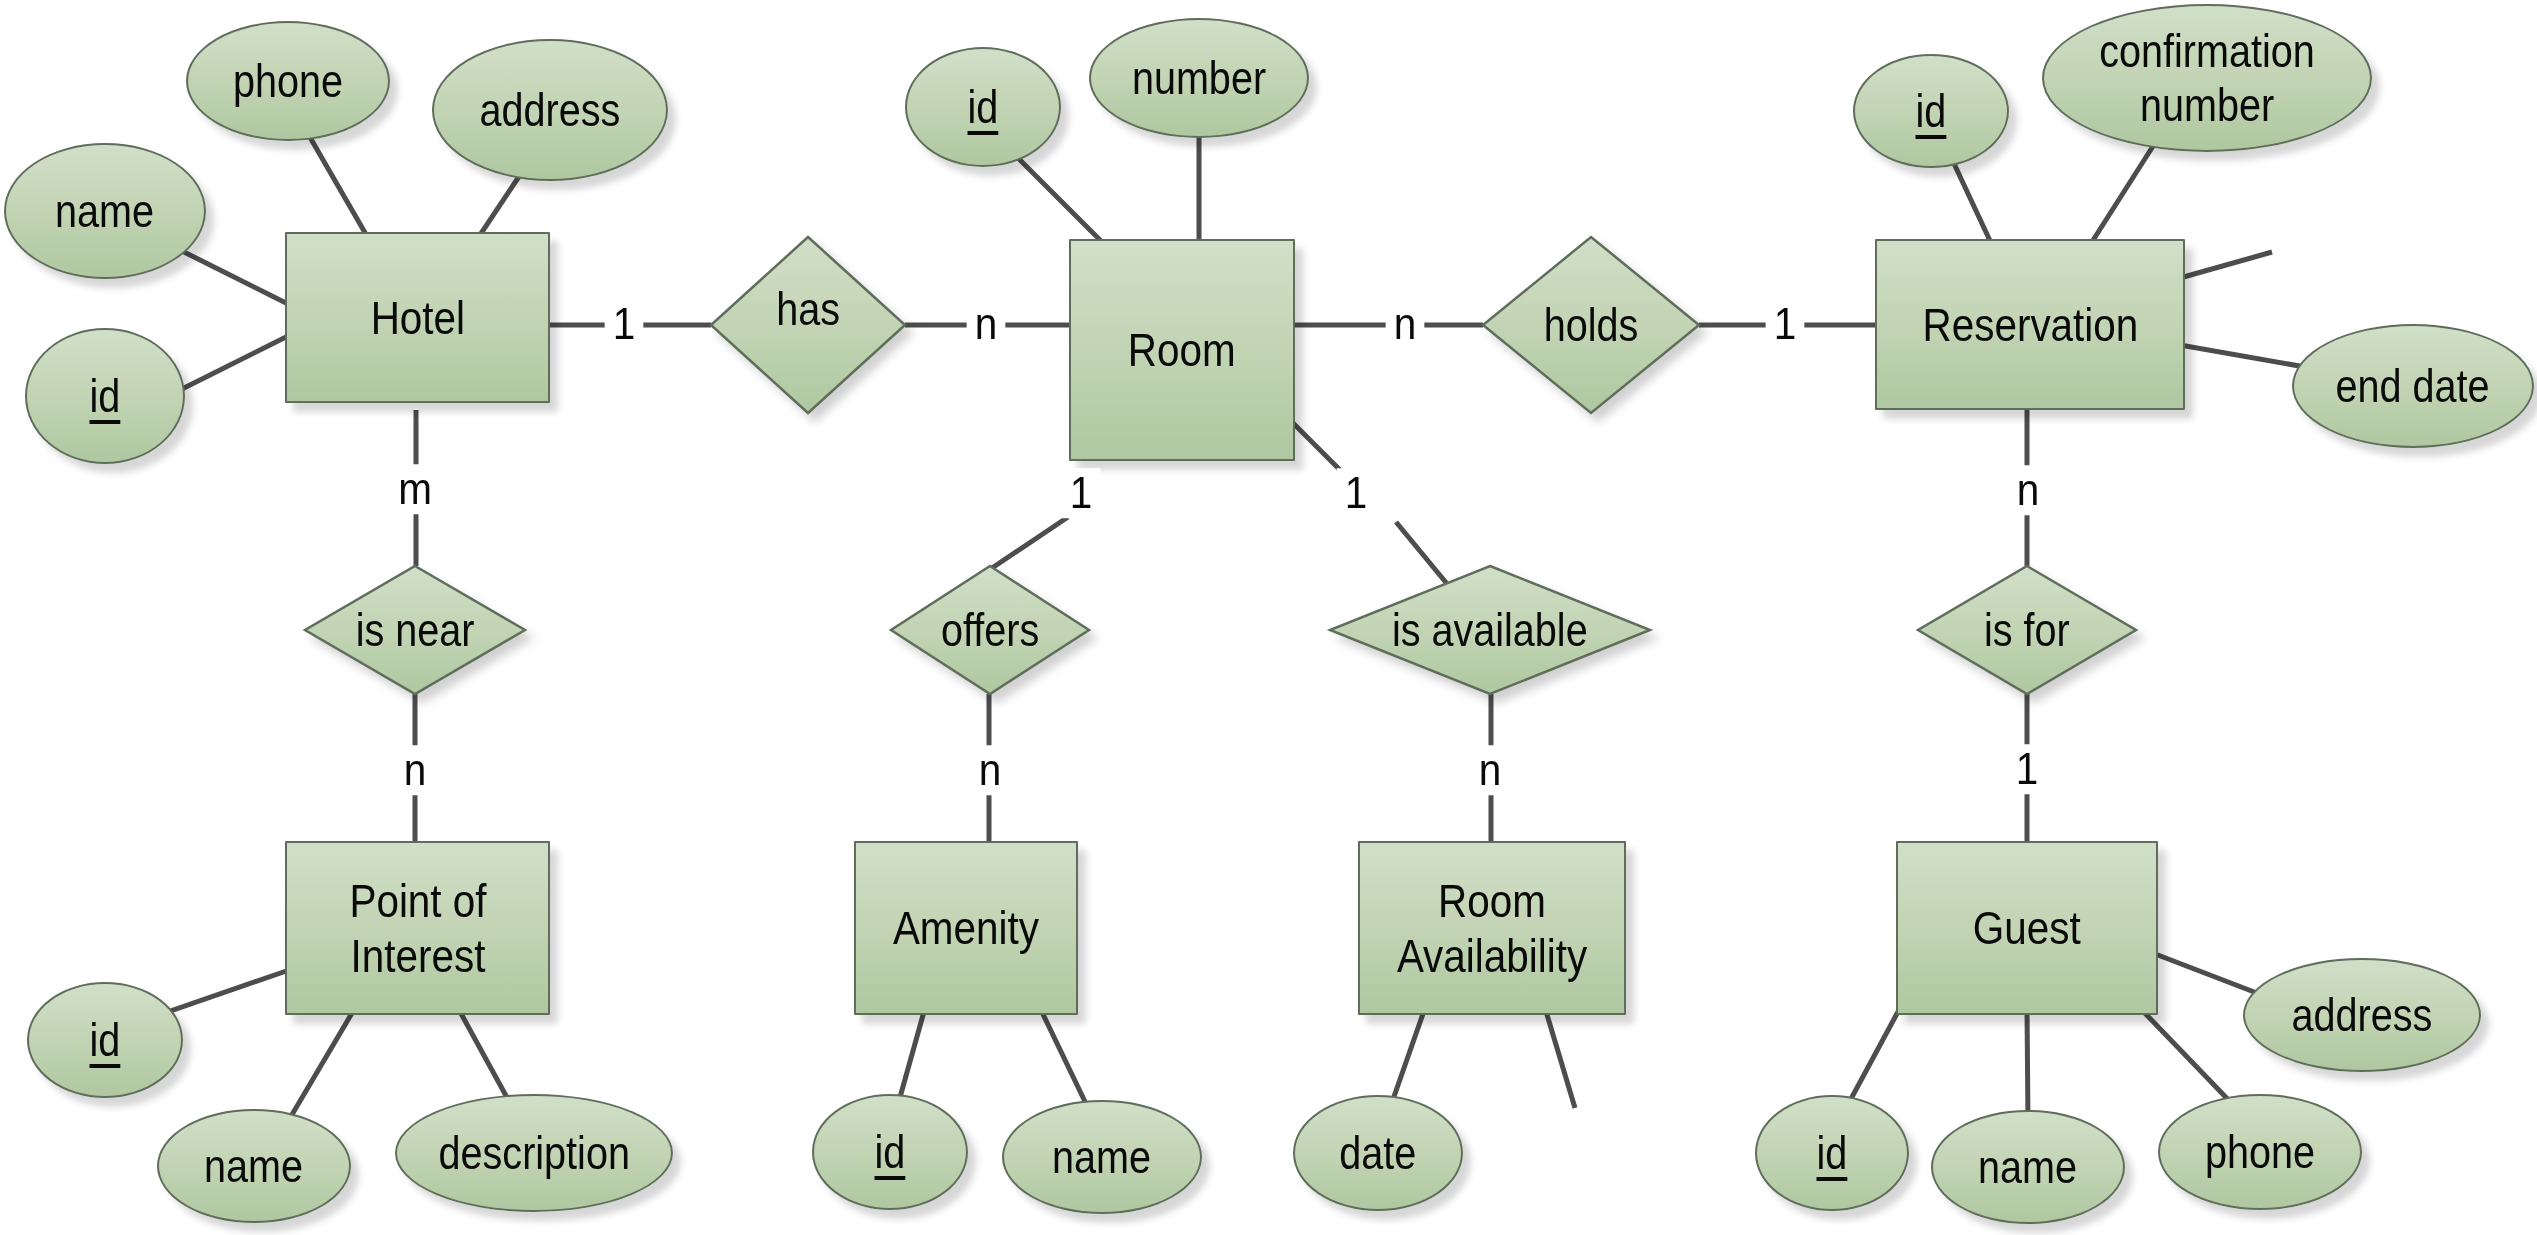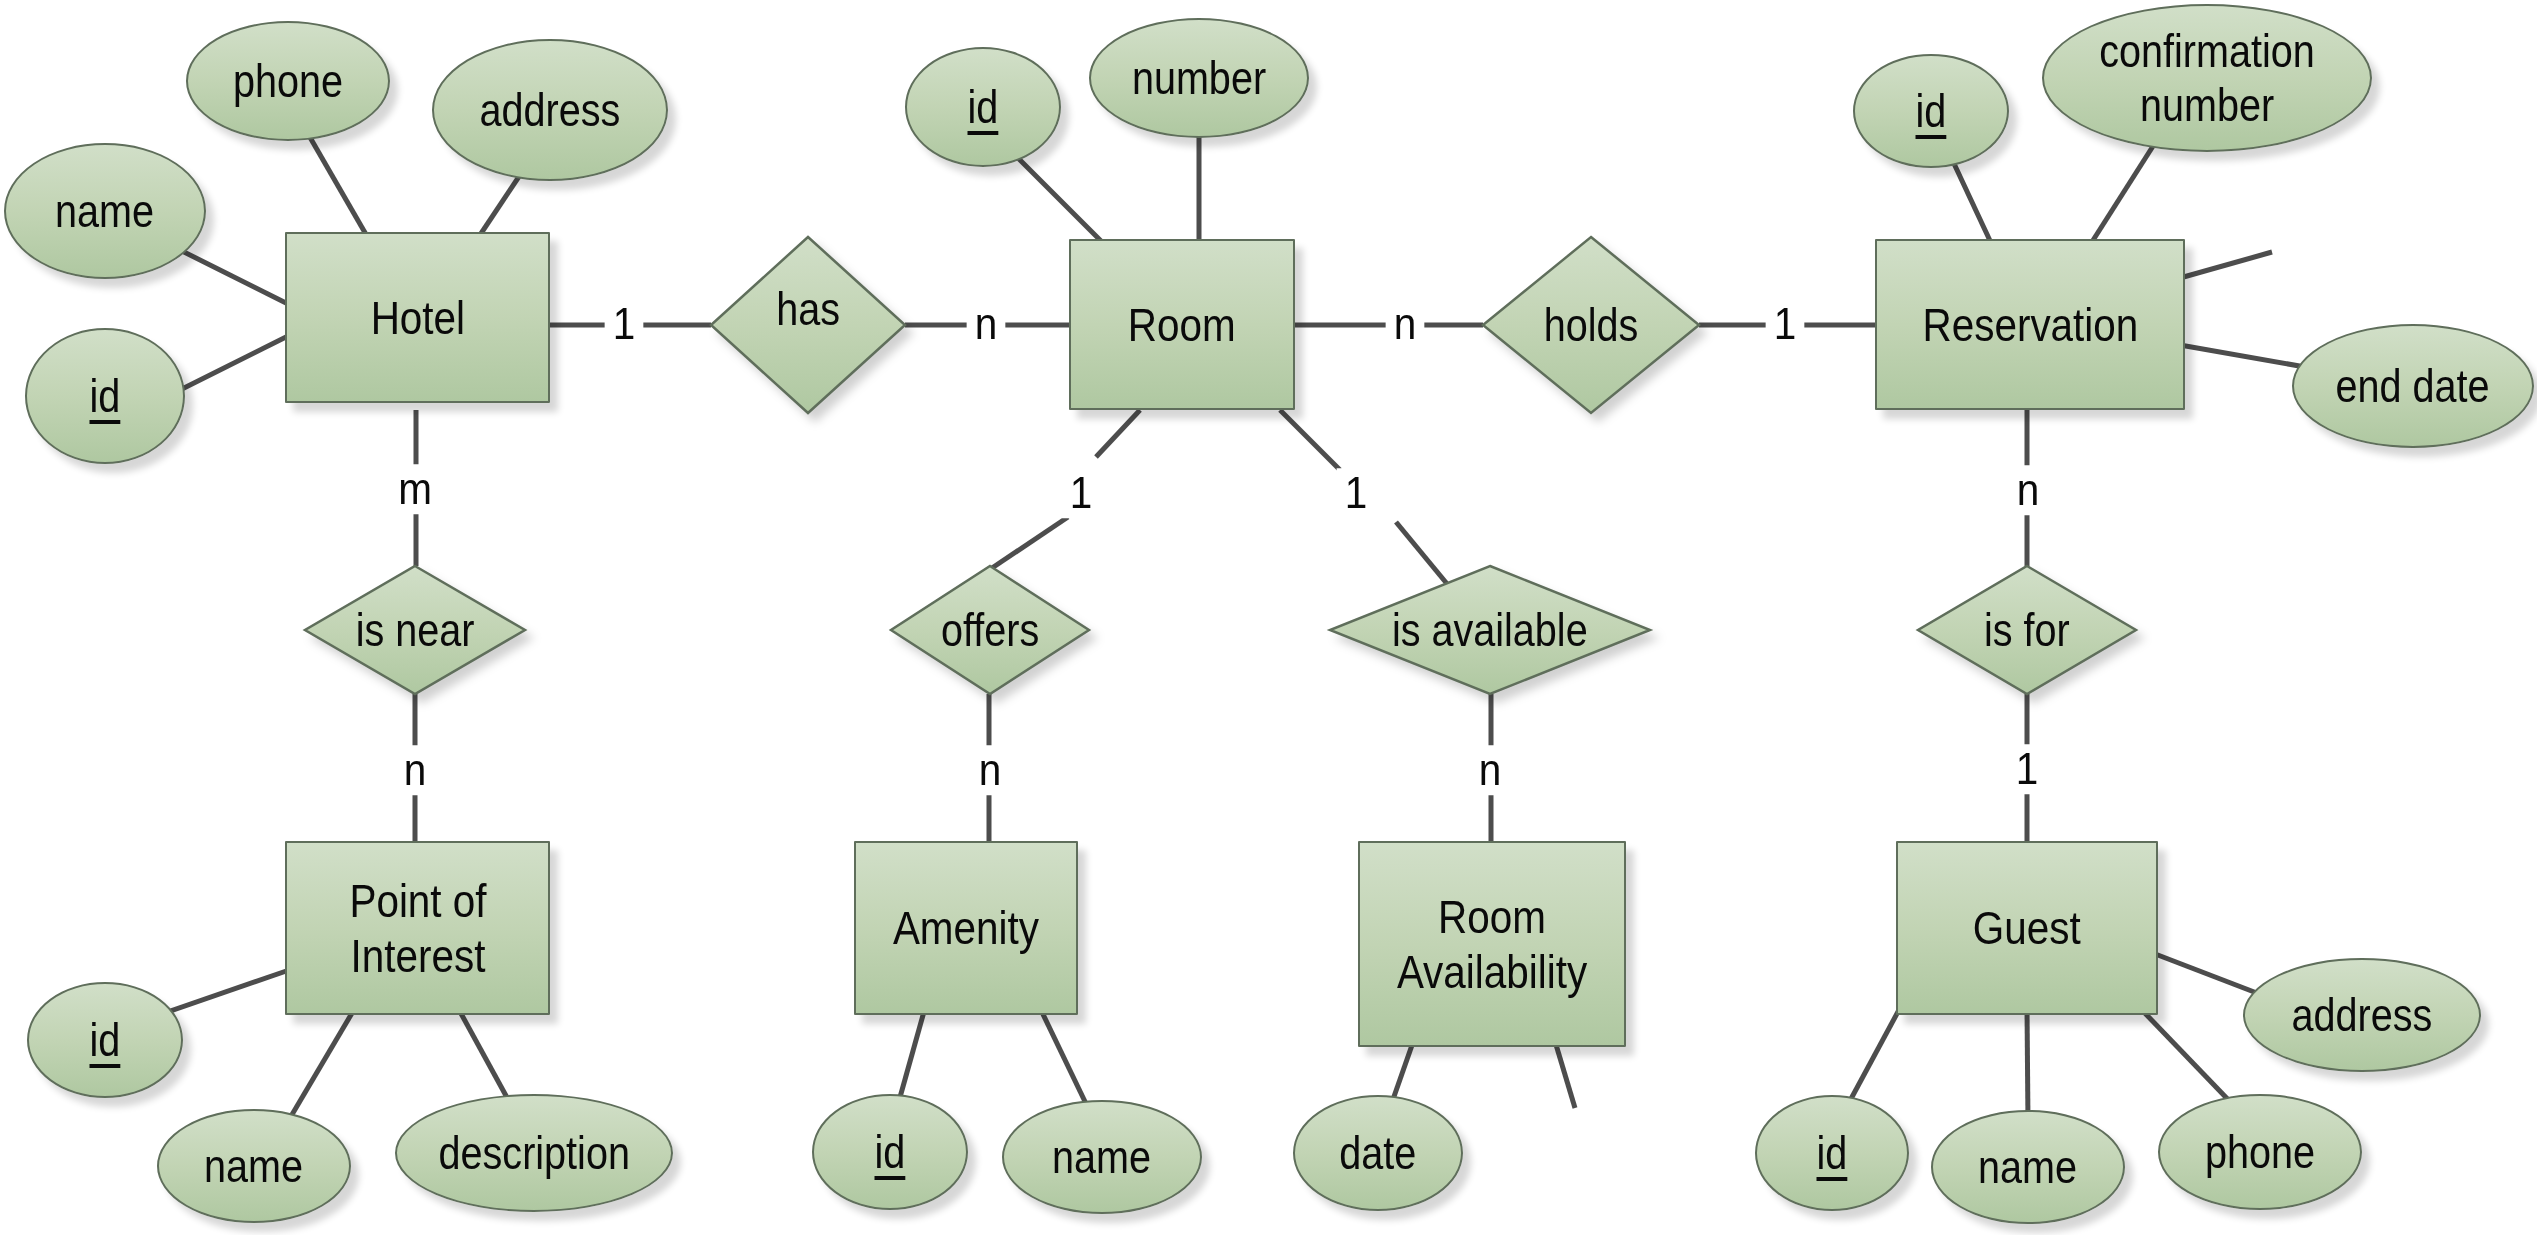--- a/index.html
+++ b/index.html
@@ -81,33 +81,33 @@
     <polygon points="1591,237 1699,325 1591,413 1483,325" fill="url(#dgrad)"></polygon>
     <polygon points="415,566 525,630 415,694 305,630" fill="url(#dgrad)"></polygon>
     <polygon points="990,566 1089,630 990,694 891,630" fill="url(#dgrad)"></polygon>
     <polygon points="1490,566 1650,630 1490,694 1330,630" fill="url(#dgrad)"></polygon>
     <polygon points="2027,566 2136,630 2027,694 1918,630" fill="url(#dgrad)"></polygon>
   </svg>
 
   <div class="shape rect ent" style="left:285px;top:232px;width:265px;height:171px">
     <span class="lbl">Hotel</span>
     </div>
-  <div class="shape rect ent" style="left:1069px;top:239px;width:226px;height:171px">
+  <div class="shape rect ent" style="left:1069px;top:239px;width:226px;height:222px">
     <span class="lbl">Room</span>
     </div>
   <div class="shape rect ent" style="left:1875px;top:239px;width:310px;height:171px">
     <span class="lbl">Reservation</span>
     </div>
   <div class="shape rect ent" style="left:285px;top:841px;width:265px;height:174px">
     <span class="lbl" style="max-width:210px">Point of Interest</span>
     </div>
   <div class="shape rect ent" style="left:854px;top:841px;width:224px;height:174px">
     <span class="lbl">Amenity</span>
     </div>
-  <div class="shape rect ent" style="left:1358px;top:841px;width:268px;height:206px">
+  <div class="shape rect ent" style="left:1358px;top:841px;width:268px;height:174px">
     <span class="lbl" style="max-width:240px">Room Availability</span>
     </div>
   <div class="shape rect ent" style="left:1896px;top:841px;width:262px;height:174px">
     <span class="lbl">Guest</span>
     </div>
 
   <div class="shape ellipse" style="left:4px;top:143px;width:202px;height:136px">
     <span class="lbl">name</span>
     </div>
   <div class="shape ellipse" style="left:186px;top:21px;width:204px;height:120px">

